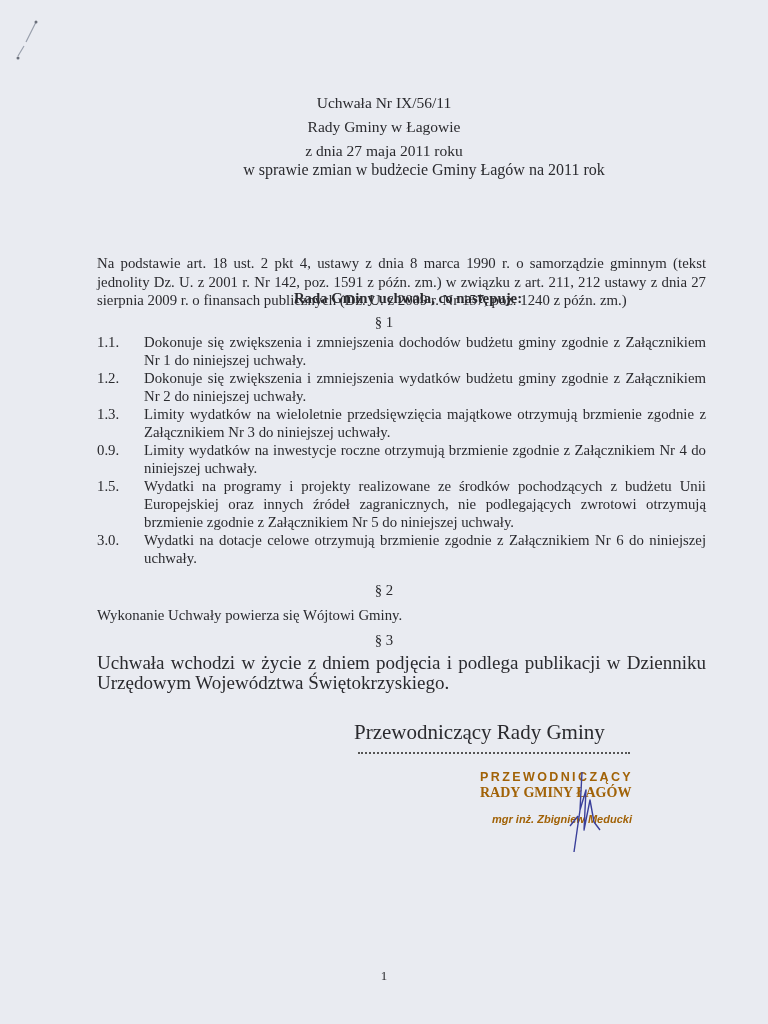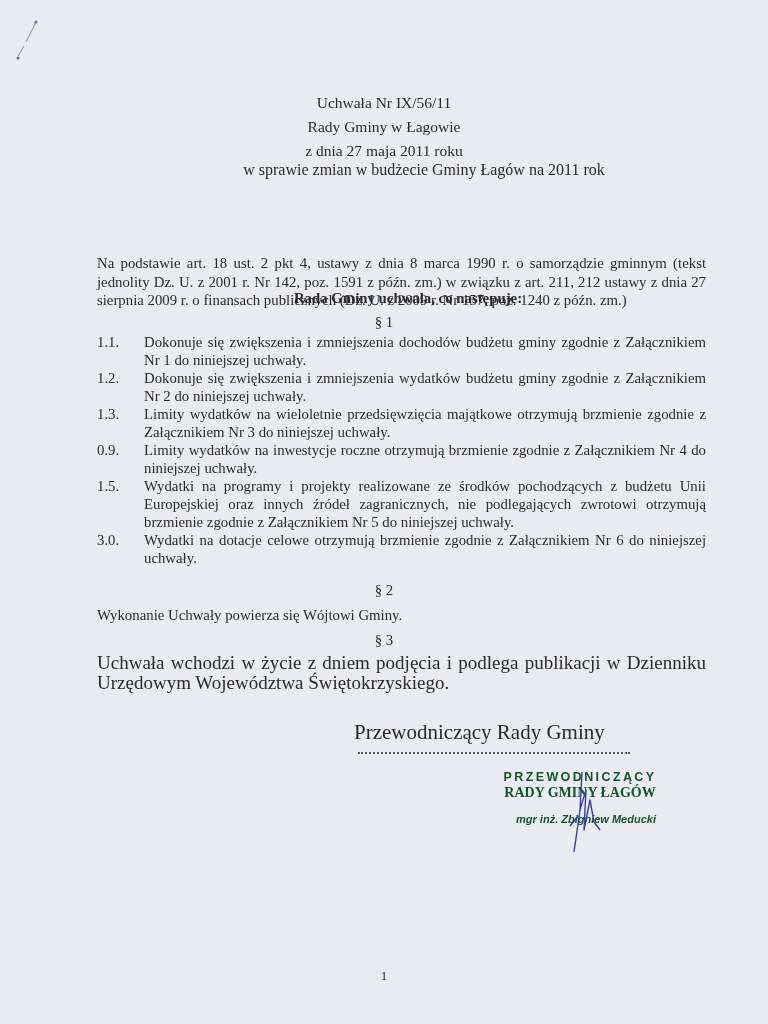--- a/index.html
+++ b/index.html
@@ -35,21 +35,21 @@
     .item { display: flex; font-size: 14.8px; line-height: 18px; }
     .item .num { width: 47px; flex: none; }
     .item .txt { flex: 1; text-align: justify; }
 
     .exec { top: 606px; }
     .entry { top: 653px; font-size: 19px; line-height: 20px; }
 
     .chair { position: absolute; left: 354px; top: 720px; font-size: 21px; }
     .dots { position: absolute; left: 358px; top: 748px; width: 272px; border-bottom: 2px dotted #555; height: 4px; }
 
-    .stamp { position: absolute; left: 480px; top: 770px; width: 200px; color: #14532d; font-family: "Liberation Sans", sans-serif; text-align: center; }
+    .stamp { position: absolute; left: 480px; top: 770px; width: 200px; color: #a16207; font-family: "Liberation Sans", sans-serif; text-align: left; }
     .st1 { font-size: 12.5px; letter-spacing: 2.4px; font-weight: bold; line-height: 15px; }
     .st2 { font-family: "Liberation Serif", serif; font-size: 14px; font-weight: bold; line-height: 15px; }
     .st3 { font-size: 11px; font-style: italic; font-weight: bold; margin-top: 13px; margin-left: 12px; }
     .signature { position: absolute; left: 560px; top: 770px; width: 50px; height: 85px; }
 
     .pagenum { position: absolute; left: 0; width: 768px; top: 968px; text-align: center; font-size: 13px; }
   </style>
 </head>
 <body>
 

